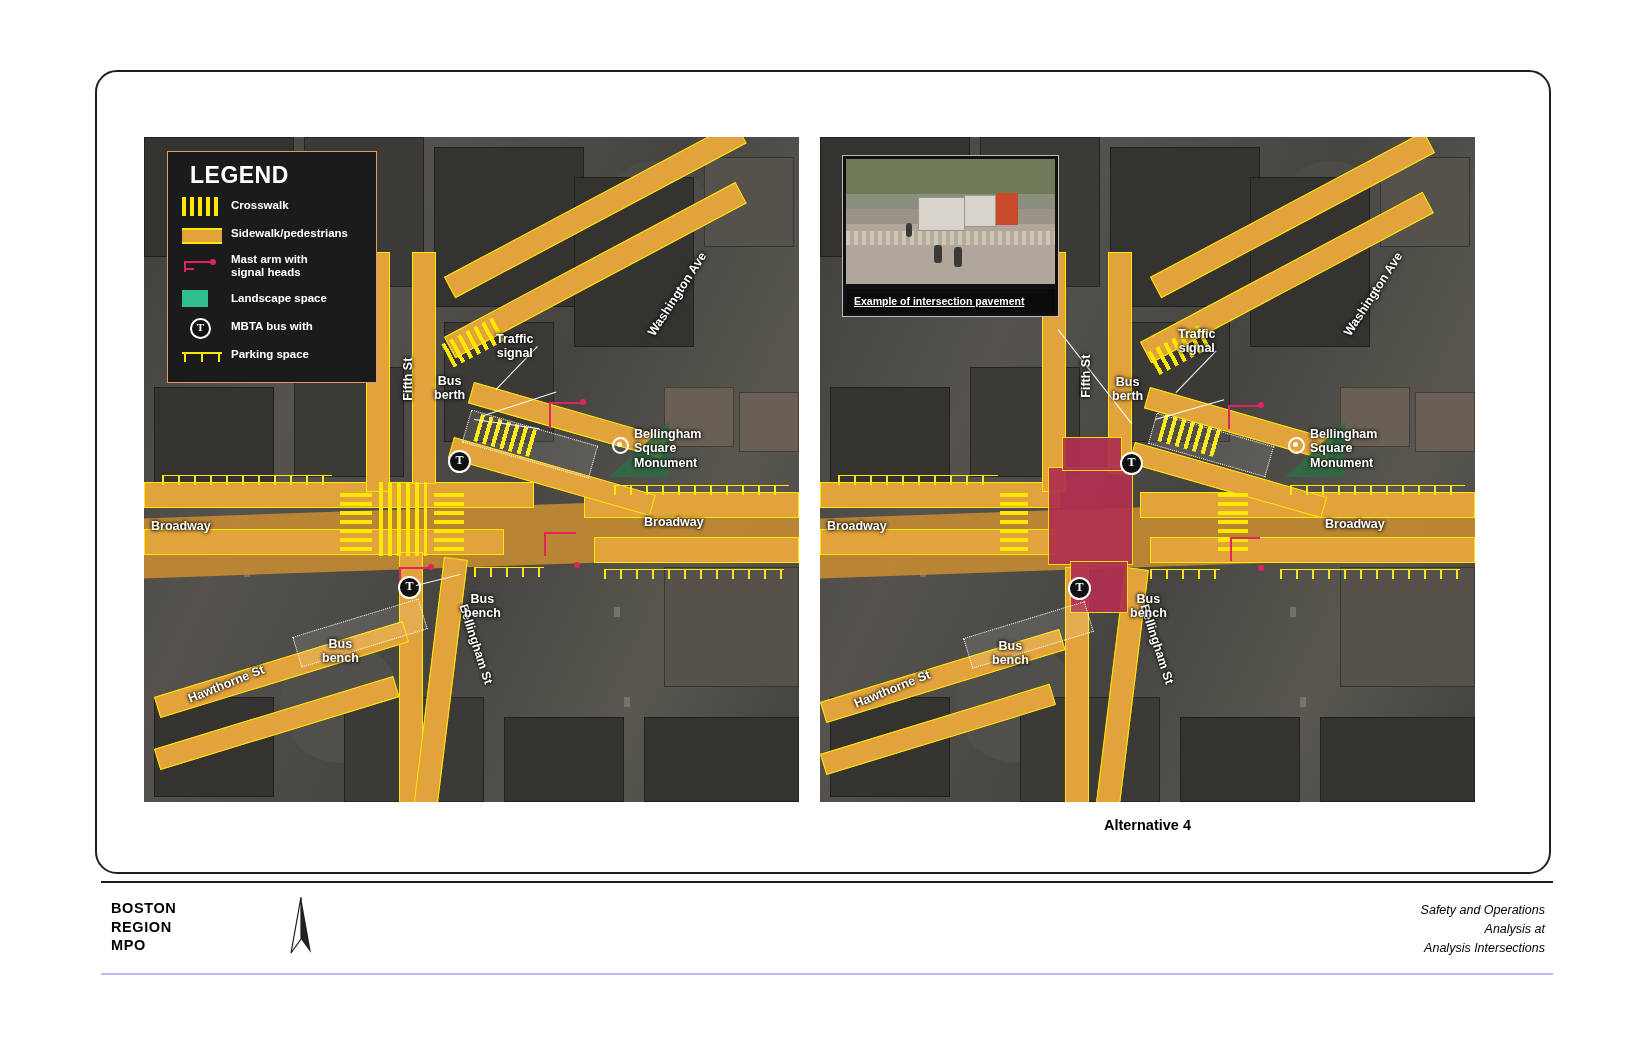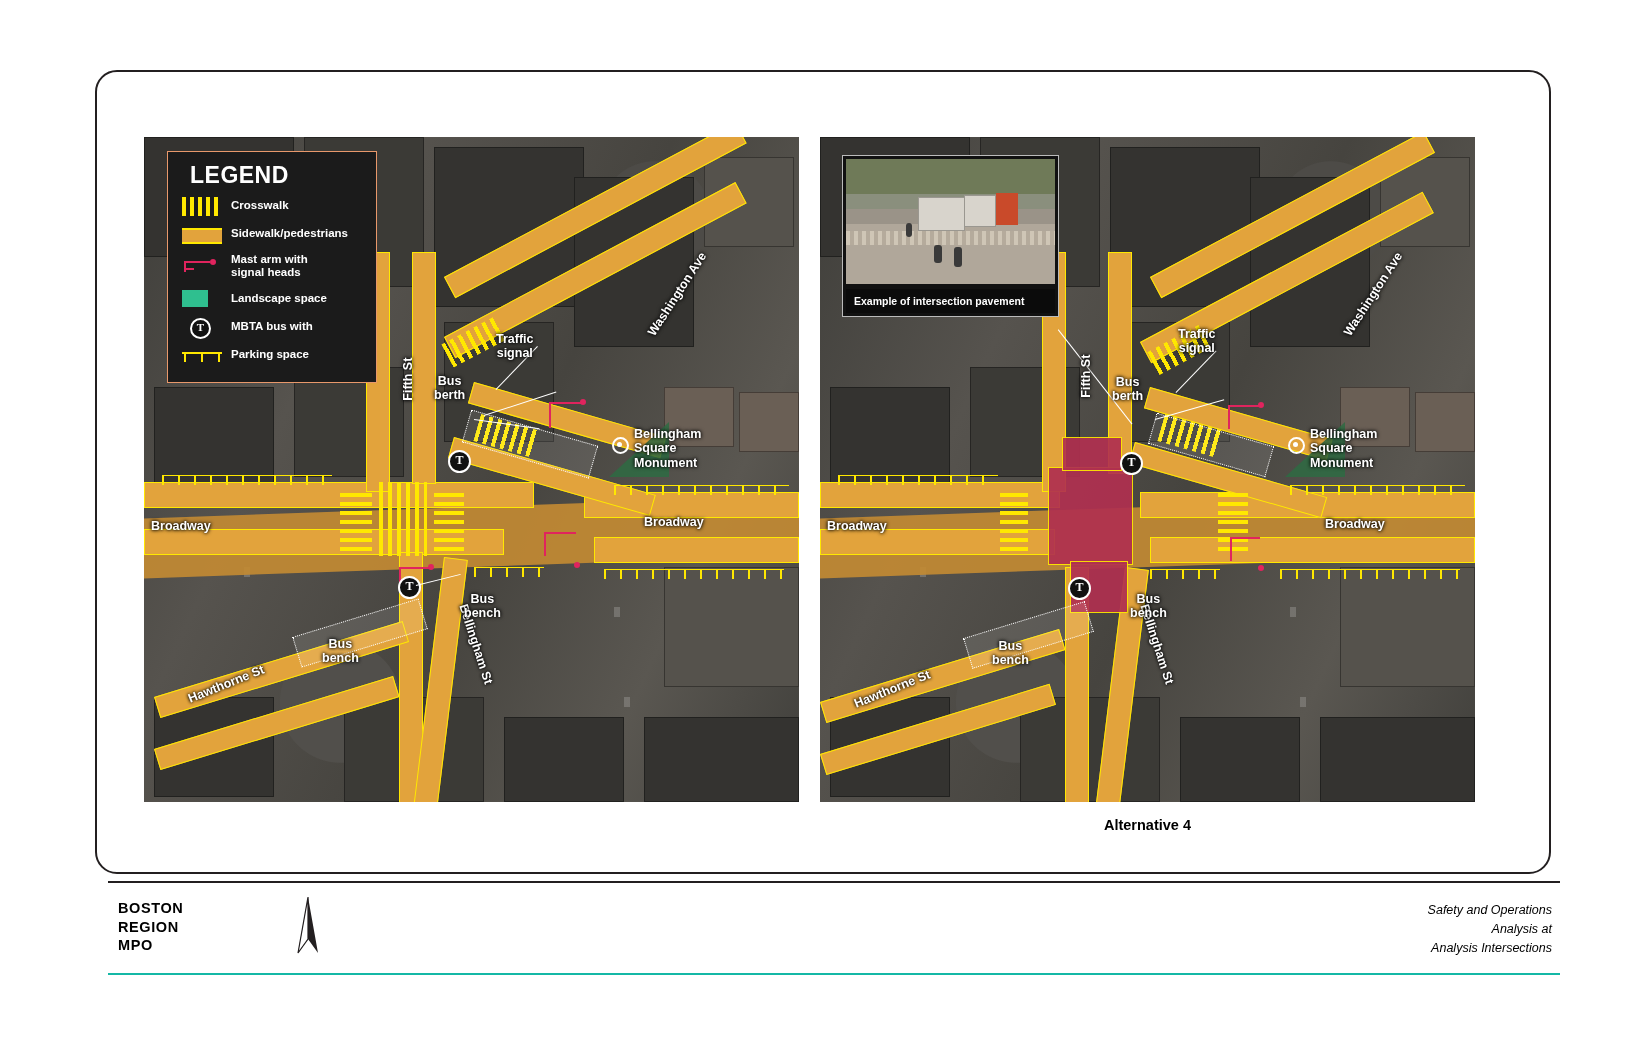--- a/index.html
+++ b/index.html
@@ -76,28 +76,28 @@
   .inset{position:absolute;left:22px;top:18px;width:215px;height:160px;background:#111;border:1.5px solid #bbb;}
   .inset .photo{position:absolute;left:3px;top:3px;right:3px;height:125px;overflow:hidden;
     background:
       linear-gradient(180deg,#6f7a58 0 28%, #8a8f7d 28% 40%, #9a9388 40% 52%, #b0a79a 52% 100%);
   }
   .inset .photo .bus{position:absolute;background:#d8d4cc;border:1px solid #9a9790;}
   .inset .photo .bus2{position:absolute;background:#c94a2a;}
   .inset .photo .walk{position:absolute;background:repeating-linear-gradient(90deg,#cfc6b6 0 4px,#b5ab9c 4px 8px);}
   .inset .photo .ppl{position:absolute;background:#3a3a3a;border-radius:3px;}
   .inset .cap{position:absolute;left:3px;bottom:3px;right:3px;height:24px;background:#0b0b0b;color:#fff;
-    font-size:10.5px;font-weight:bold;display:flex;align-items:center;padding-left:8px;box-sizing:border-box;}
+    font-size:10.5px;font-weight:bold;display:flex;align-items:center;padding-left:8px;box-sizing:border-box;text-decoration:underline;}
 
   .alt-caption{position:absolute;top:745px;width:655px;text-align:center;font-size:14.5px;font-weight:bold;color:#000;}
   .alt-caption.left{left:47px;}
   .alt-caption.right{left:723px;}
 
   
-  .footer{position:absolute;left:108px;top:881px;width:1452px;height:90px;border-top:2px solid #231f20;border-bottom:2px solid #14b8a6;}
+  .footer{position:absolute;left:101px;top:881px;width:1452px;height:90px;border-top:2px solid #231f20;border-bottom:2px solid #c4b5fd;}
   .brand{position:absolute;left:10px;top:16px;font-size:14.5px;font-weight:bold;letter-spacing:.6px;line-height:1.28;color:#000;}
   .northarrow{position:absolute;left:180px;top:12px;width:40px;height:62px;}
   .figtitle{position:absolute;left:380px;top:14px;width:700px;text-align:center;font-size:14.5px;font-weight:bold;line-height:1.45;color:#000;}
   .rightnote{position:absolute;right:8px;top:18px;text-align:right;font-size:12.5px;font-style:italic;line-height:1.5;color:#000;}
 </style>
 </head>
 <body>
 
 <div class="page">
 

